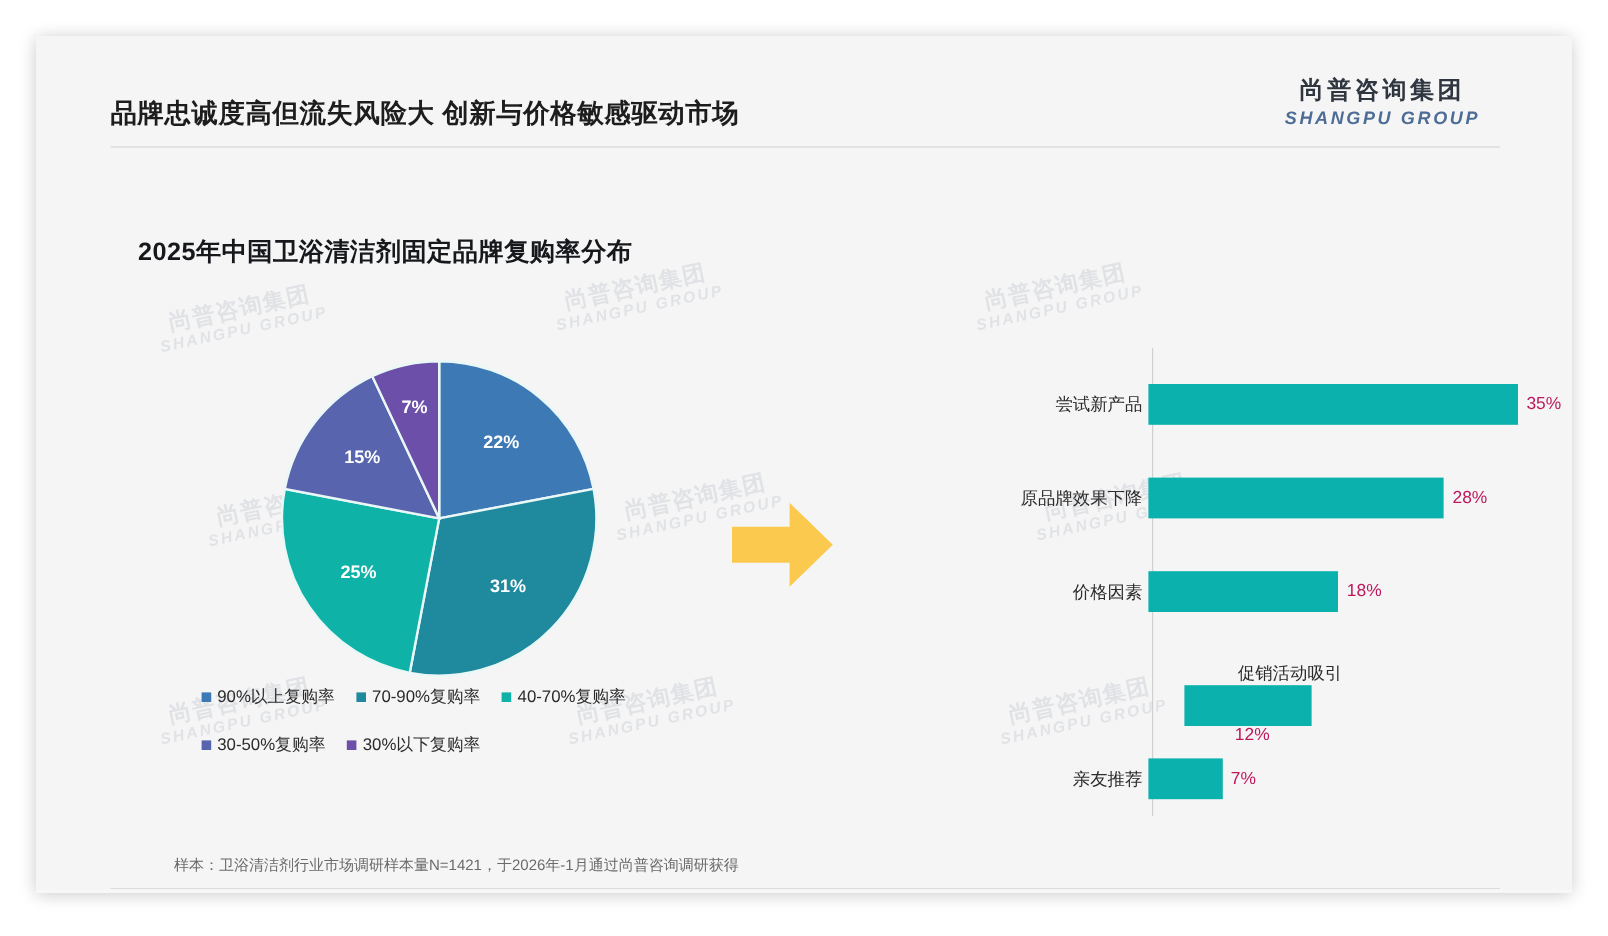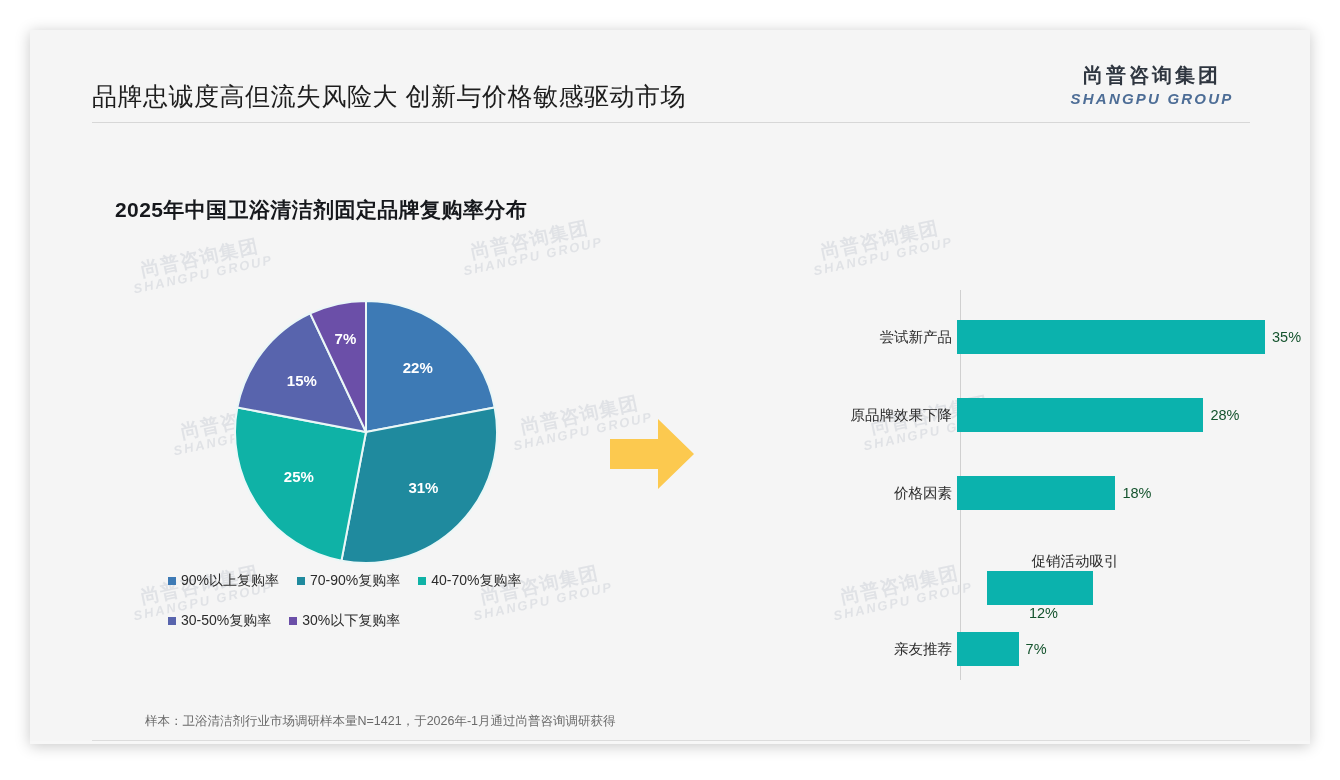--- a/index.html
+++ b/index.html
@@ -57,22 +57,22 @@
     top: 92px;
     width: 1158px;
     height: 1px;
     background: #d7d7d7;
     z-index: 3;
   }
   #slide-title {
     position: absolute;
     left: 62px;
     top: 50px;
-    font-size: 25px;
-    font-weight: 400;
+    font-size: 22px;
+    font-weight: 700;
     color: #1d1d1d;
     letter-spacing: 0.5px;
   }
   #logo {
     position: absolute;
     right: 58px;
     top: 32px;
     text-align: center;
     width: 200px;
   }
@@ -195,21 +195,21 @@
     flex: 0 0 auto;
     white-space: nowrap;
   }
   .bar-fill {
     height: 34px;
     background: #0bb2ad;
     flex: 0 0 auto;
   }
   .bar-val {
     font-size: 14.5px;
-    color: #14532d;
+    color: #be185d;
     margin-left: 7px;
     white-space: nowrap;
   }
 
   
   #footnote {
     position: absolute;
     left: 115px;
     top: 683px;
     font-size: 12.5px;

